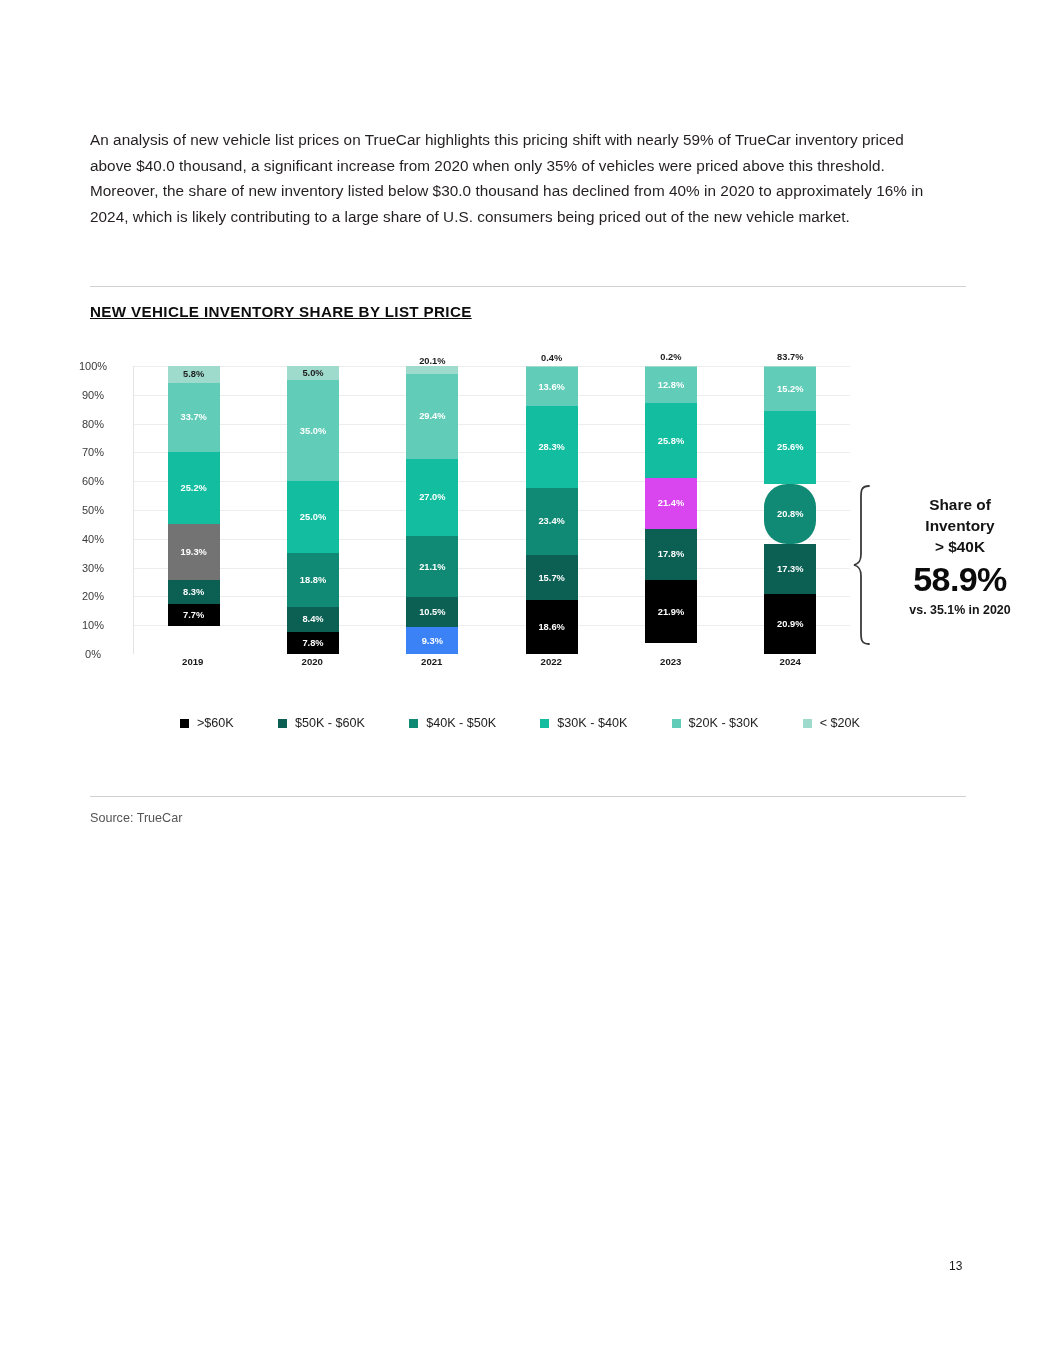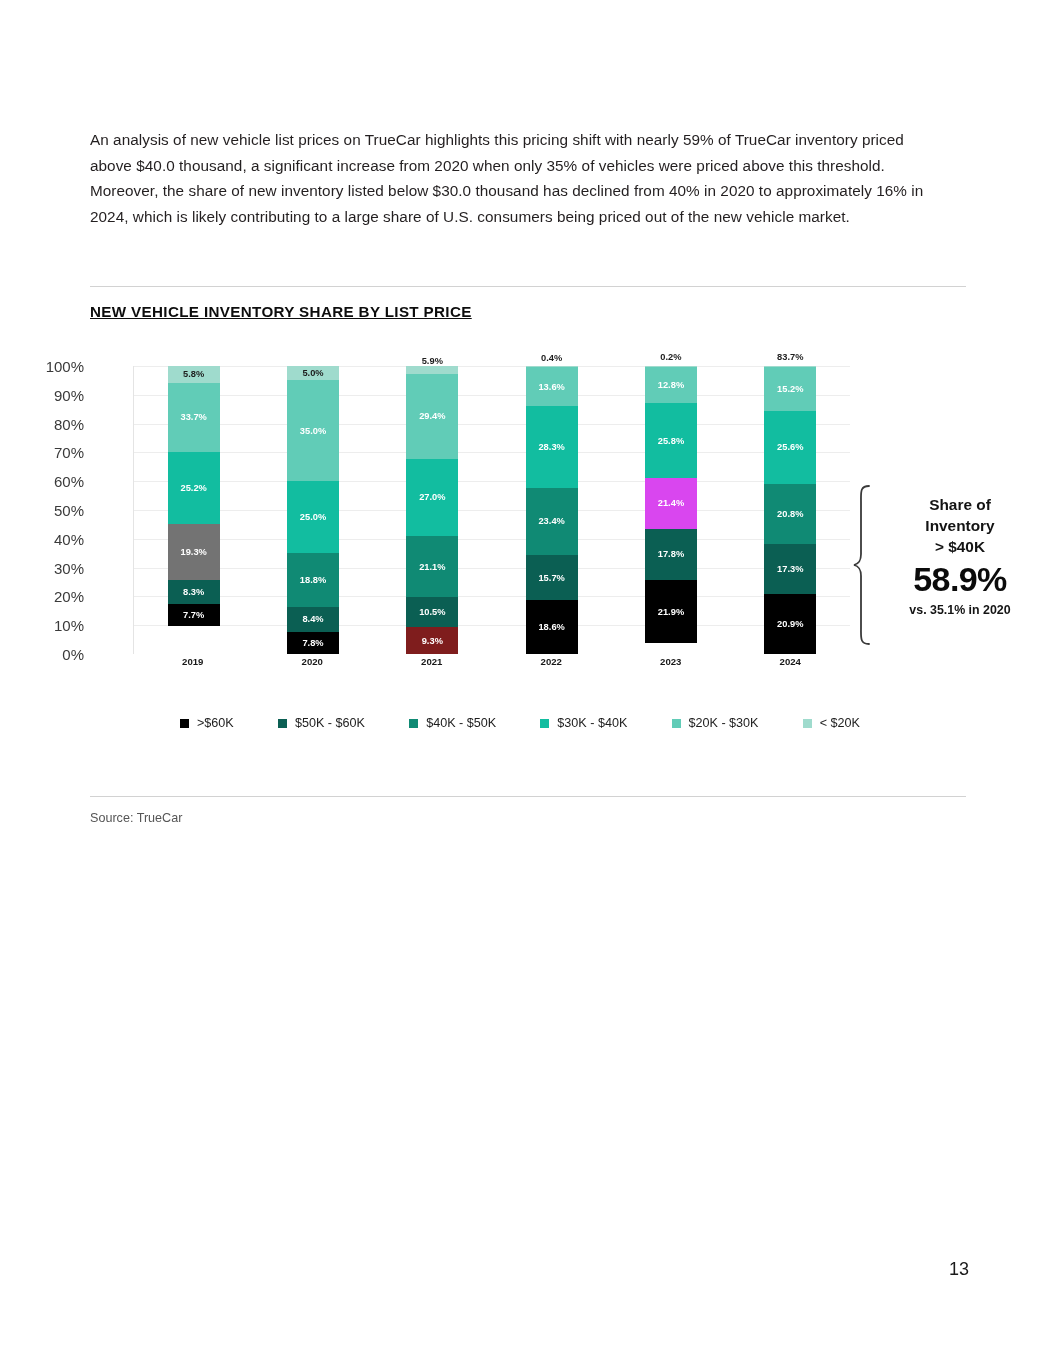--- a/index.html
+++ b/index.html
@@ -69,24 +69,24 @@
   }
   .gridline {
     position: absolute;
     left: 0;
     right: 0;
     height: 1px;
     background: #ededed;
   }
   .ytick {
     position: absolute;
-    right: 766px;
+    right: 727px;
     width: 60px;
-    text-align: right;
-    font-size: 15px;
+    text-align: center;
+    font-size: 11px;
     color: #3a3a3a;
     transform: translateY(-50%);
     white-space: nowrap;
   }
 
   
   .bars {
     position: absolute;
     left: 0; right: 0; top: 0; bottom: 0;
     display: flex;
@@ -208,21 +208,21 @@
     position: absolute;
     left: 90px;
     top: 811px;
     font-size: 12.6px;
     color: #555555;
   }
   .pagenum {
     position: absolute;
     left: 949px;
     top: 1259px;
-    font-size: 18px;
+    font-size: 12px;
     color: #1a1a1a;
   }
 </style>
 </head>
 <body>
 
 <div class="intro">An analysis of new vehicle list prices on TrueCar highlights this pricing shift with nearly 59% of TrueCar inventory priced above $40.0 thousand, a significant increase from 2020 when only 35% of vehicles were priced above this threshold. Moreover, the share of new inventory listed below $30.0 thousand has declined from 40% in 2020 to approximately 16% in 2024, which is likely contributing to a large share of U.S. consumers being priced out of the new vehicle market.</div>
 
 <div class="rule rule-top"></div>
 
@@ -278,35 +278,35 @@
           </div>
           <div class="seg" style="height: 24.192px; background: rgb(11, 95, 83); color: rgb(255, 255, 255);">
             <span>8.4%</span>
           </div>
           <div class="seg" style="height: 22.464px; background: rgb(0, 0, 0); color: rgb(255, 255, 255);">
             <span>7.8%</span>
           </div>
         </div>
         <div class="barcol">
           <div class="seg dark-label tiny" style="height: 8.064px; background: rgb(159, 219, 205); color: rgb(29, 29, 29);">
-            <span>5.9%</span>
+            <span>20.1%</span>
           </div>
           <div class="seg" style="height: 84.672px; background: rgb(97, 204, 183); color: rgb(255, 255, 255);">
             <span>29.4%</span>
           </div>
           <div class="seg" style="height: 77.76px; background: rgb(18, 189, 160); color: rgb(255, 255, 255);">
             <span>27.0%</span>
           </div>
           <div class="seg" style="height: 60.768px; background: rgb(16, 138, 116); color: rgb(255, 255, 255);">
             <span>21.1%</span>
           </div>
           <div class="seg" style="height: 30.24px; background: rgb(11, 95, 83); color: rgb(255, 255, 255);">
             <span>10.5%</span>
           </div>
-          <div class="seg" style="height: 26.784px; background: #7f1d1d; color: rgb(255, 255, 255);">
+          <div class="seg" style="height: 26.784px; background: #3b82f6; color: rgb(255, 255, 255);">
             <span>9.3%</span>
           </div>
         </div>
         <div class="barcol">
           <div class="seg dark-label tiny" style="height: 1.152px; background: rgb(159, 219, 205); color: rgb(29, 29, 29);">
             <span>0.4%</span>
           </div>
           <div class="seg" style="height: 39.168px; background: rgb(97, 204, 183); color: rgb(255, 255, 255);">
             <span>13.6%</span>
           </div>
@@ -346,21 +346,21 @@
         <div class="barcol">
           <div class="seg dark-label tiny" style="height: 0.864px; background: rgb(159, 219, 205); color: rgb(29, 29, 29);">
             <span>83.7%</span>
           </div>
           <div class="seg" style="height: 43.776px; background: rgb(97, 204, 183); color: rgb(255, 255, 255);">
             <span>15.2%</span>
           </div>
           <div class="seg" style="height: 73.728px; background: rgb(18, 189, 160); color: rgb(255, 255, 255);">
             <span>25.6%</span>
           </div>
-          <div class="seg" style="height: 59.904px; background: rgb(16, 138, 116); color: rgb(255, 255, 255);">
+          <div class="seg" style="height: 59.904px; background: rgb(16, 138, 116); color: rgb(255, 255, 255); border-radius: 23px;">
             <span>20.8%</span>
           </div>
           <div class="seg" style="height: 49.824px; background: rgb(11, 95, 83); color: rgb(255, 255, 255);">
             <span>17.3%</span>
           </div>
           <div class="seg" style="height: 60.192px; background: rgb(0, 0, 0); color: rgb(255, 255, 255);">
             <span>20.9%</span>
           </div>
         </div>
       </div>

